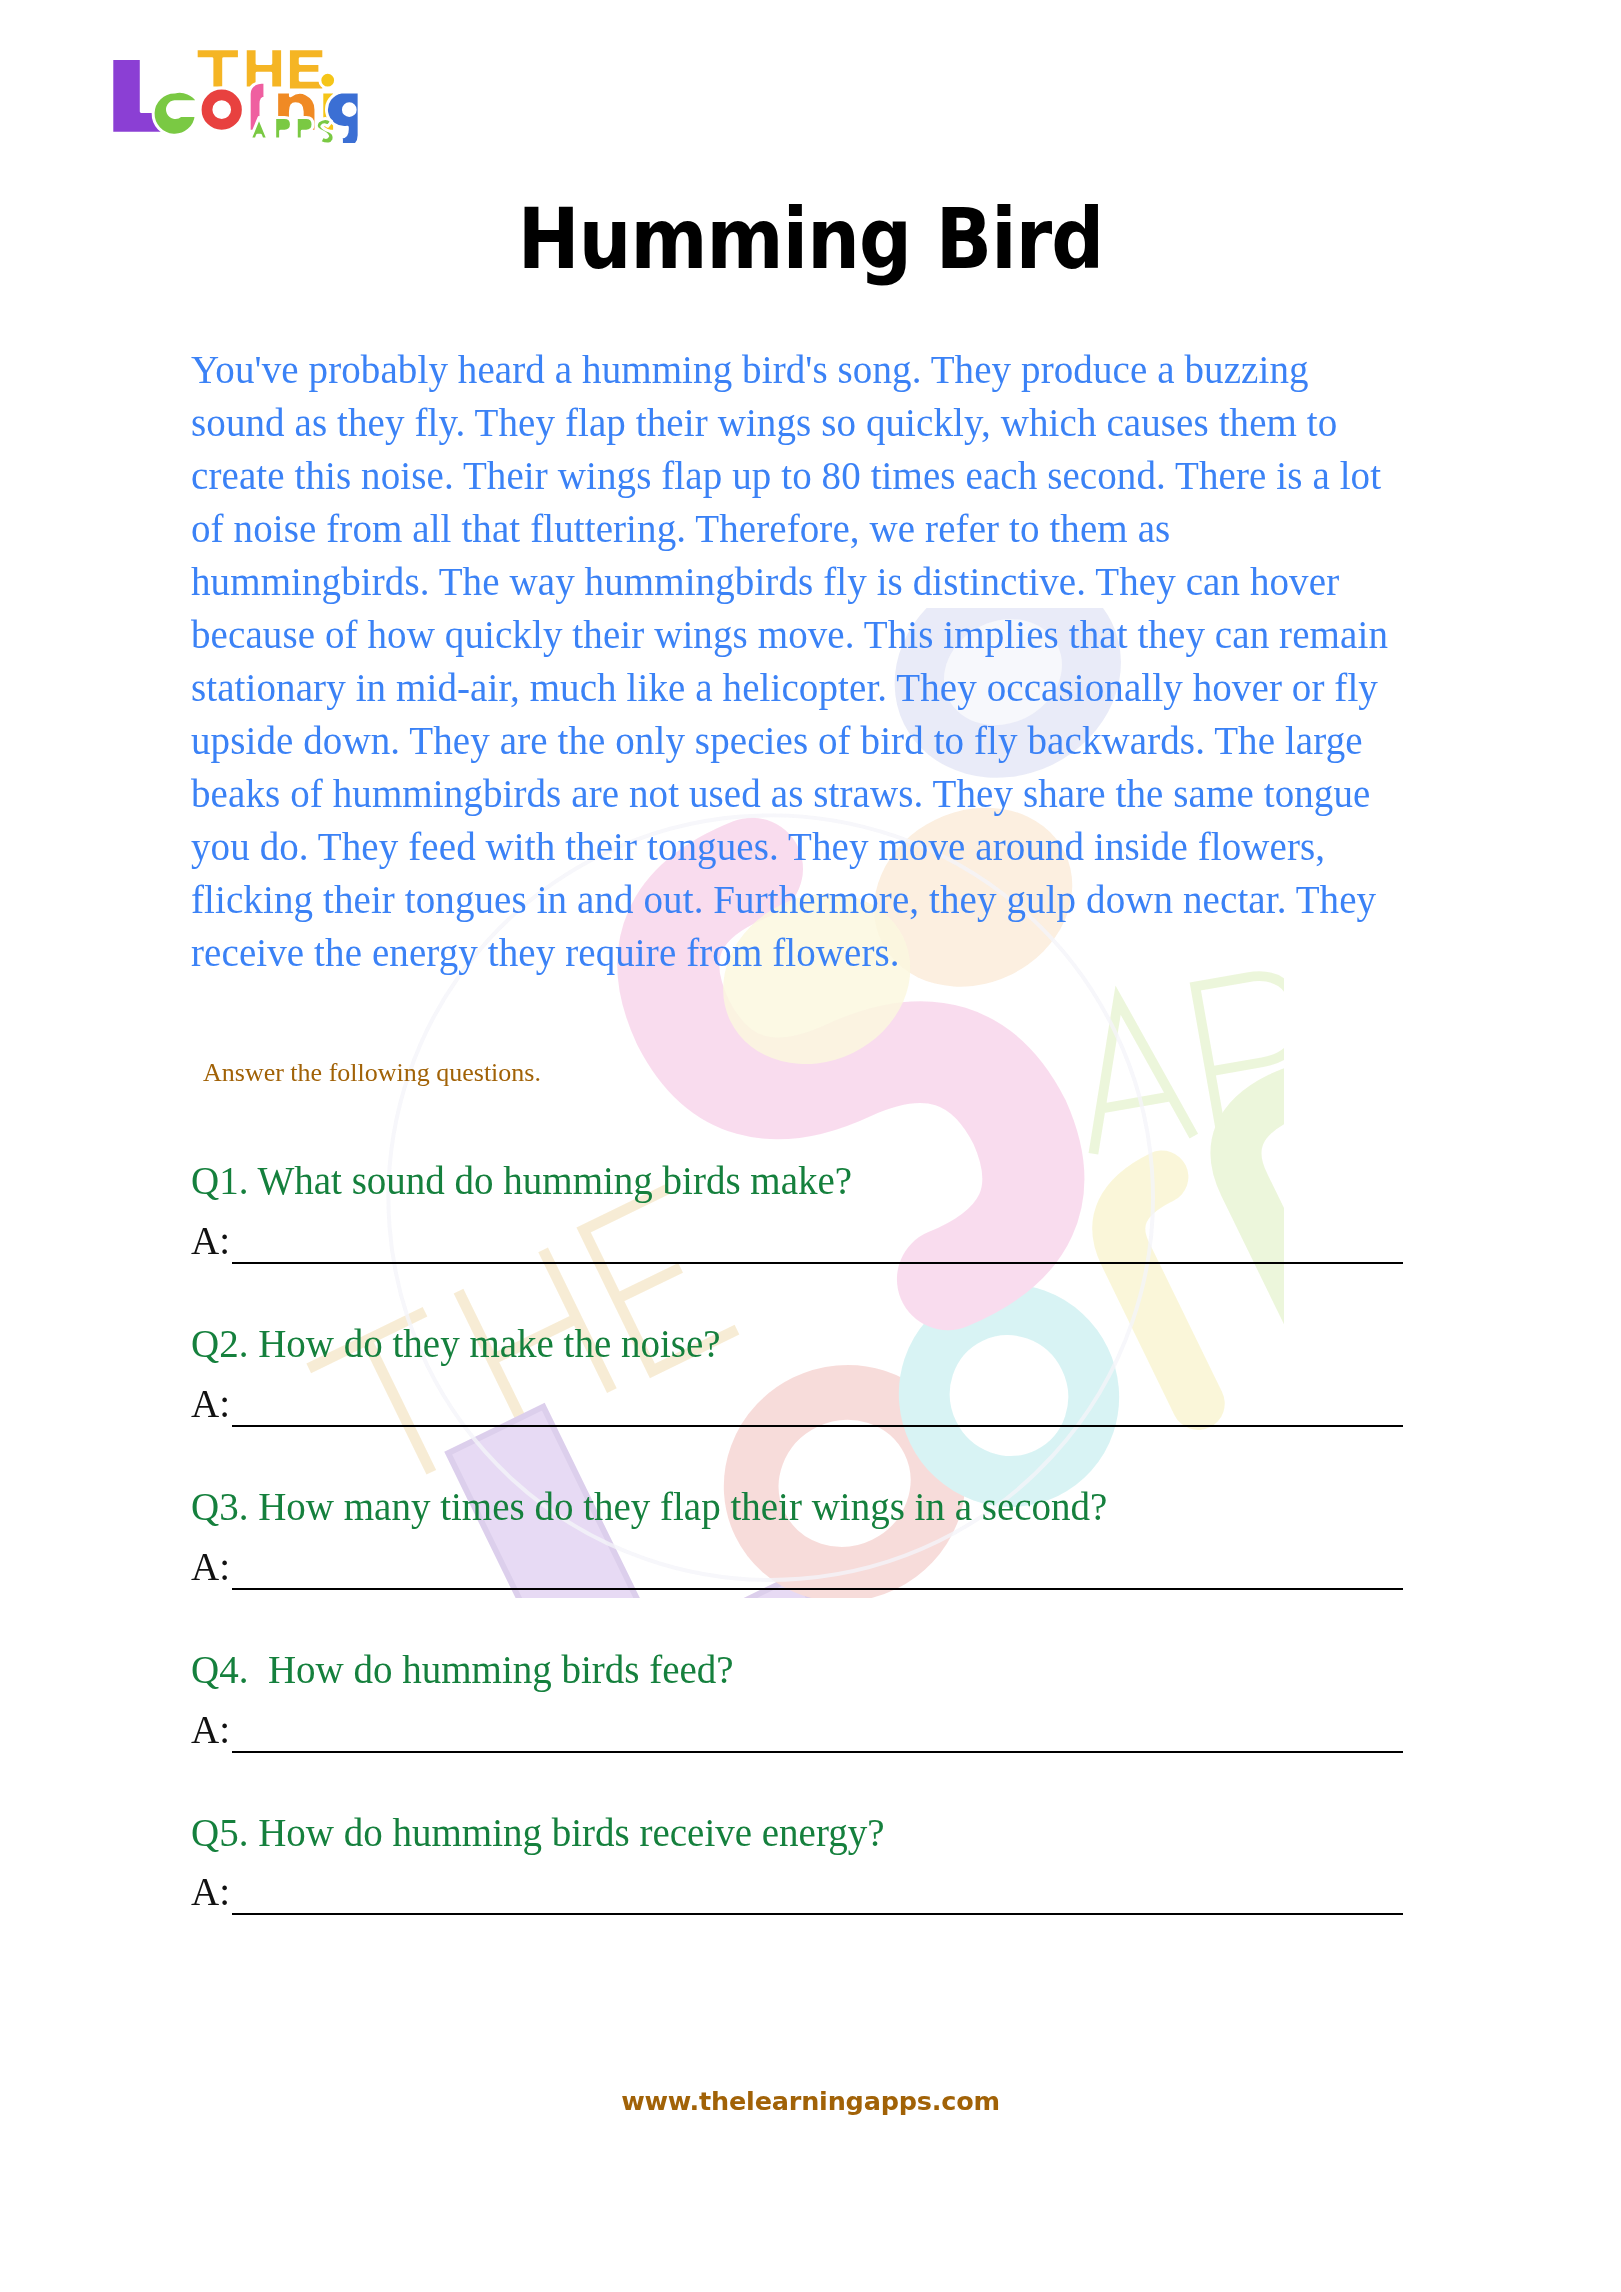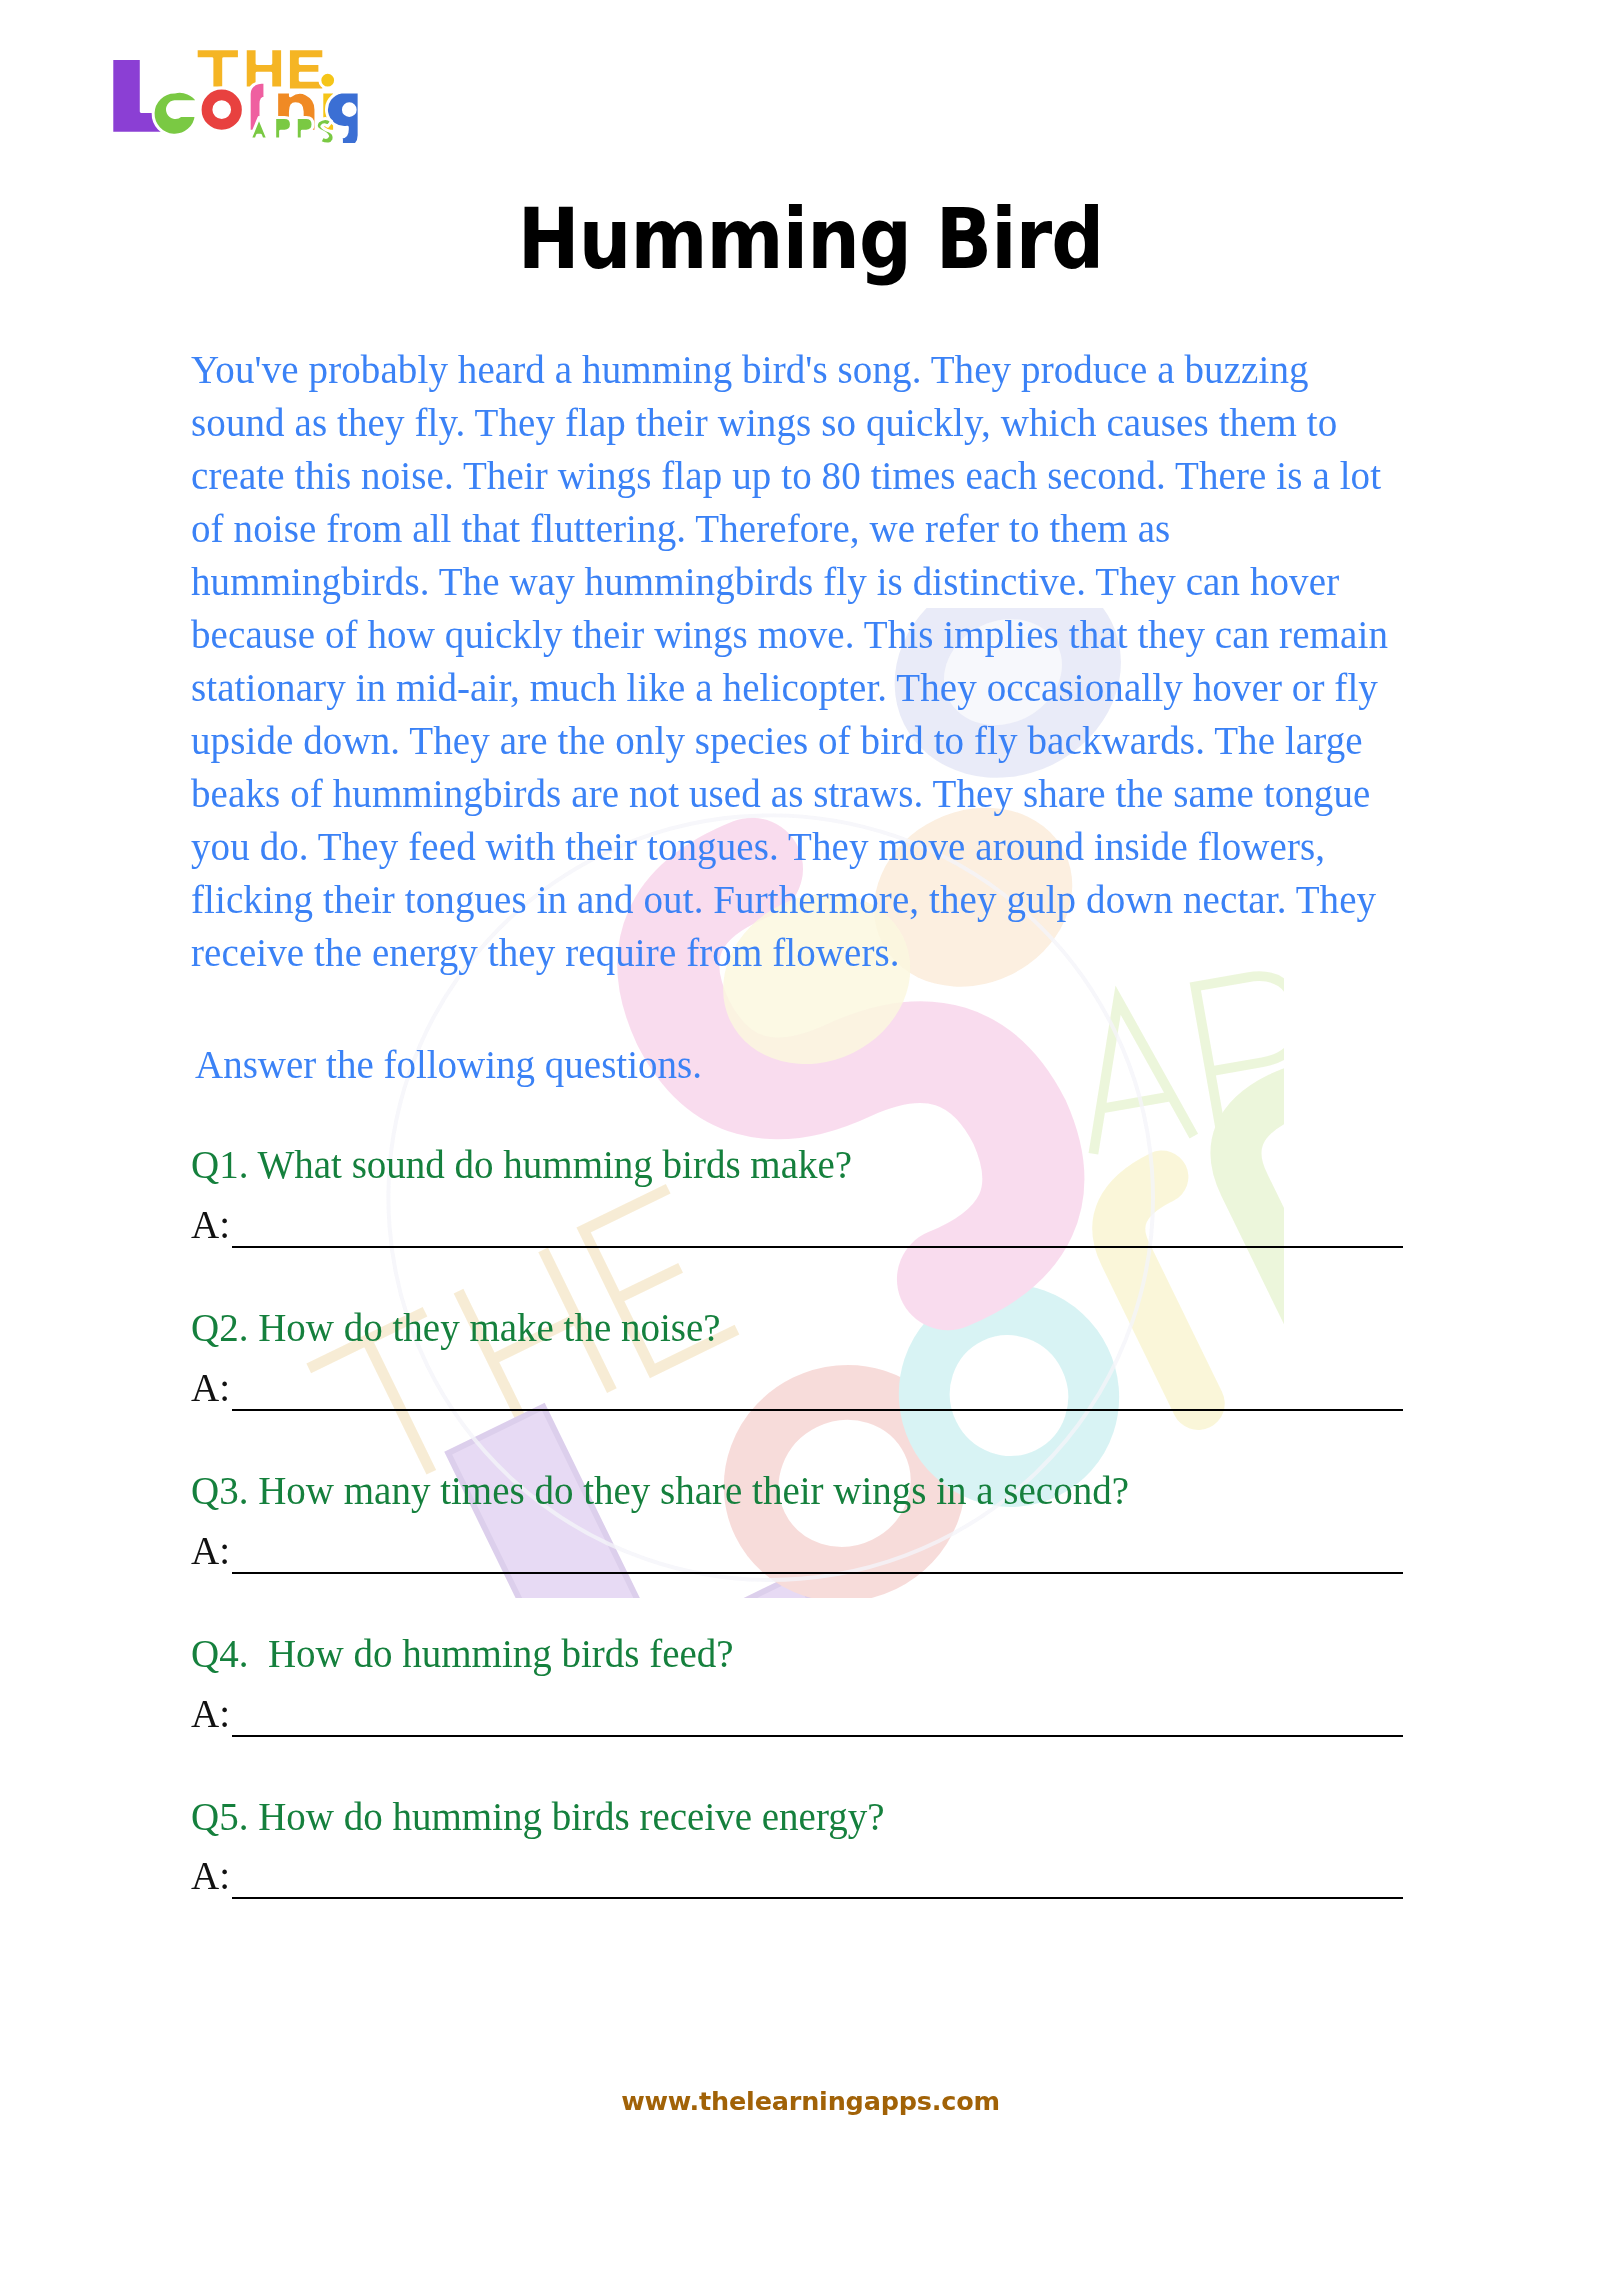--- a/index.html
+++ b/index.html
@@ -71,25 +71,25 @@
   .passage {
     margin: 0;
     font-size: 39px;
     line-height: 53px;
     color: #3b82f6;
     text-align: left;
     letter-spacing: 0.1px;
   }
 
   .instruction {
-    margin: 4px;
+    margin: 12px;
     padding-top: 55px;
-    font-size: 39px;
+    font-size: 26px;
     line-height: 53px;
-    color: #3b82f6;
+    color: #a16207;
   }
 
   .questions {
     margin: 0;
     padding: 0;
     list-style: none;
     padding-top: 43px;
   }
   .question-block { margin-bottom: 53px; }
   .question-block:last-child { margin-bottom: 8px; }
@@ -243,21 +243,21 @@
 
       <div class="question-block">
         <div class="question-text">Q2. How do they make the noise?</div>
         <div class="answer-row">
           <span class="answer-label">A:</span>
           <span class="answer-line"></span>
         </div>
       </div>
 
       <div class="question-block">
-        <div class="question-text">Q3. How many times do they share their wings in a second?</div>
+        <div class="question-text">Q3. How many times do they flap their wings in a second?</div>
         <div class="answer-row">
           <span class="answer-label">A:</span>
           <span class="answer-line"></span>
         </div>
       </div>
 
       <div class="question-block">
         <div class="question-text">Q4.  How do humming birds feed?</div>
         <div class="answer-row">
           <span class="answer-label">A:</span>

